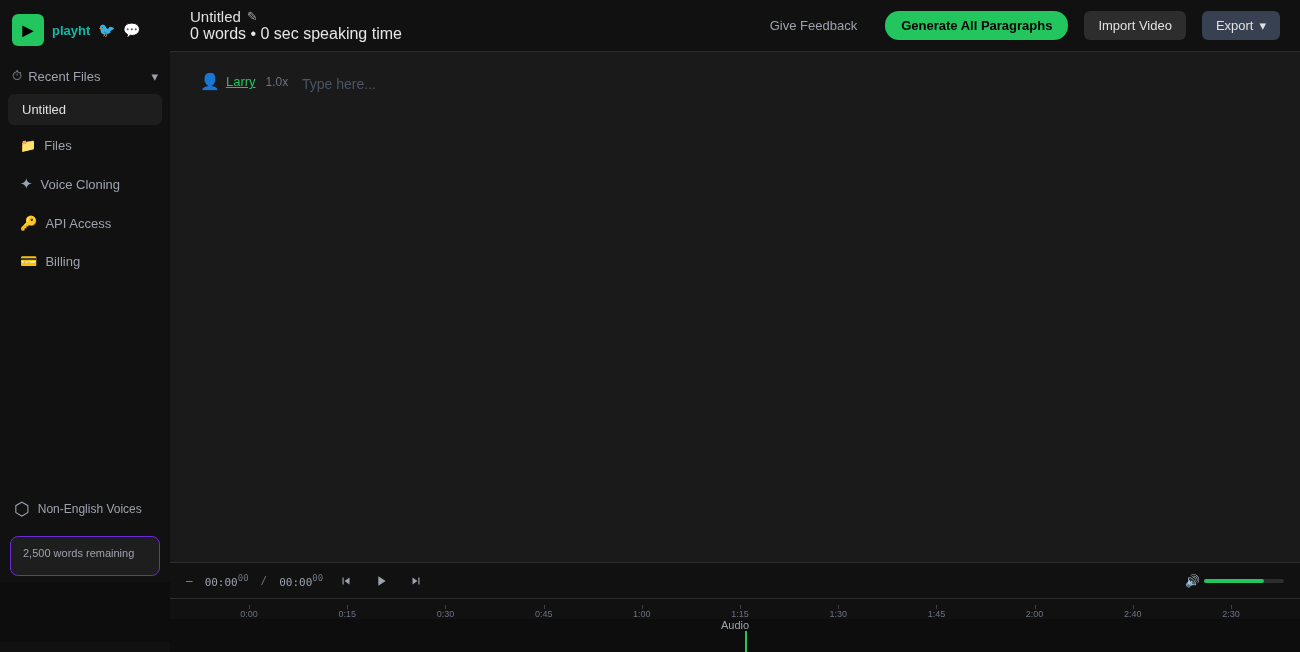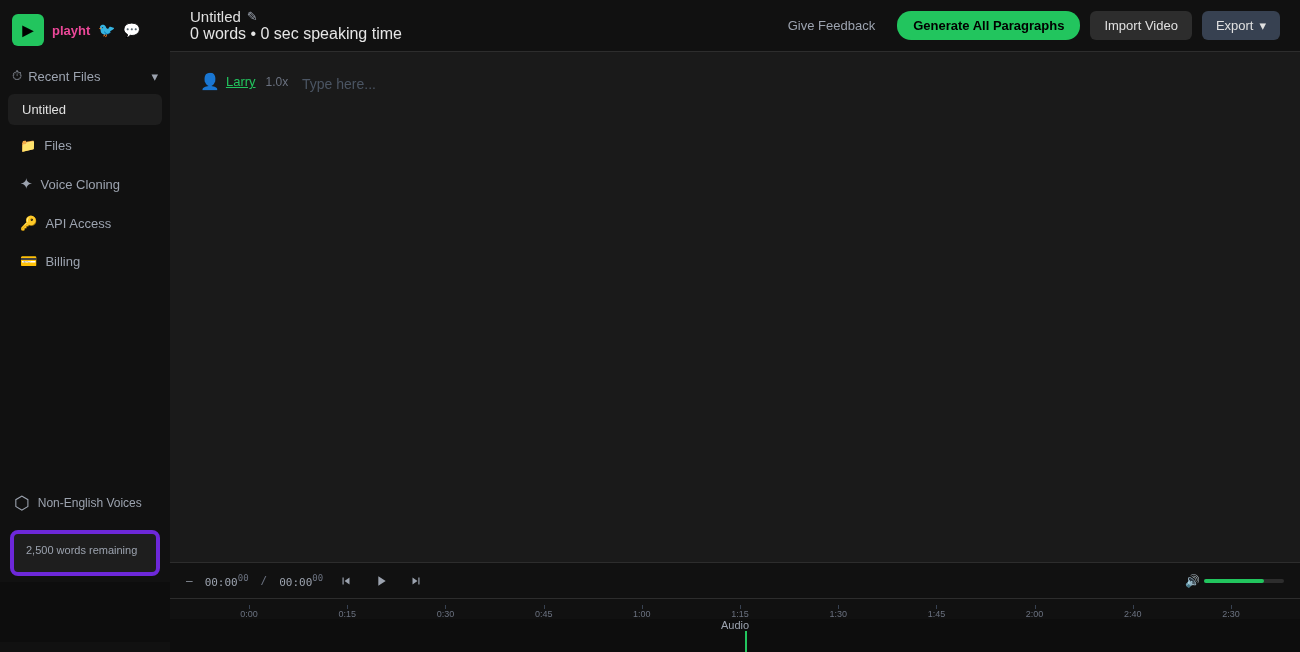--- a/index.html
+++ b/index.html
@@ -127,21 +127,21 @@
       gap: 8px;
       padding: 10px 14px;
       font-size: 12px;
       color: #9ca3af;
       cursor: pointer;
     }
 
     .words-remaining-box {
       margin: 6px 10px;
       background: #1e1e1e;
-      border: 4px solid #6d28d9;
+      border: 1px solid #6d28d9;
       border-radius: 8px;
       padding: 10px 12px;
     }
 
     .words-remaining-text {
       font-size: 11px;
       color: #9ca3af;
       margin-bottom: 6px;
     }
 
@@ -196,21 +196,21 @@
     }
 
     .doc-meta {
       font-size: 16px;
       color: #e5e5e5;
     }
 
     .top-bar-right {
       display: flex;
       align-items: center;
-      gap: 10px;
+      gap: 16px;
     }
 
     .feedback-btn {
       background: transparent;
       border: none;
       color: #9ca3af;
       font-size: 13px;
       cursor: pointer;
       padding: 6px 12px;
     }
@@ -436,21 +436,21 @@
   </style>
 </head>
 <body>
 
 <div class="app-wrapper">
 
   <div class="sidebar">
 
     <div class="sidebar-logo">
       <div class="logo-icon">▶</div>
-      <span style="font-size:13px; font-weight:700; color:#ec4899;">playht</span>
+      <span style="font-size:13px; font-weight:700; color:#14b8a6;">playht</span>
       <div class="logo-social-icons">
         <span class="social-icon">🐦</span>
         <span class="social-icon">💬</span>
       </div>
     </div>
 
 
     <div class="recent-files-header">
       <div class="left">
         <span style="font-size:13px;">⏱</span>

